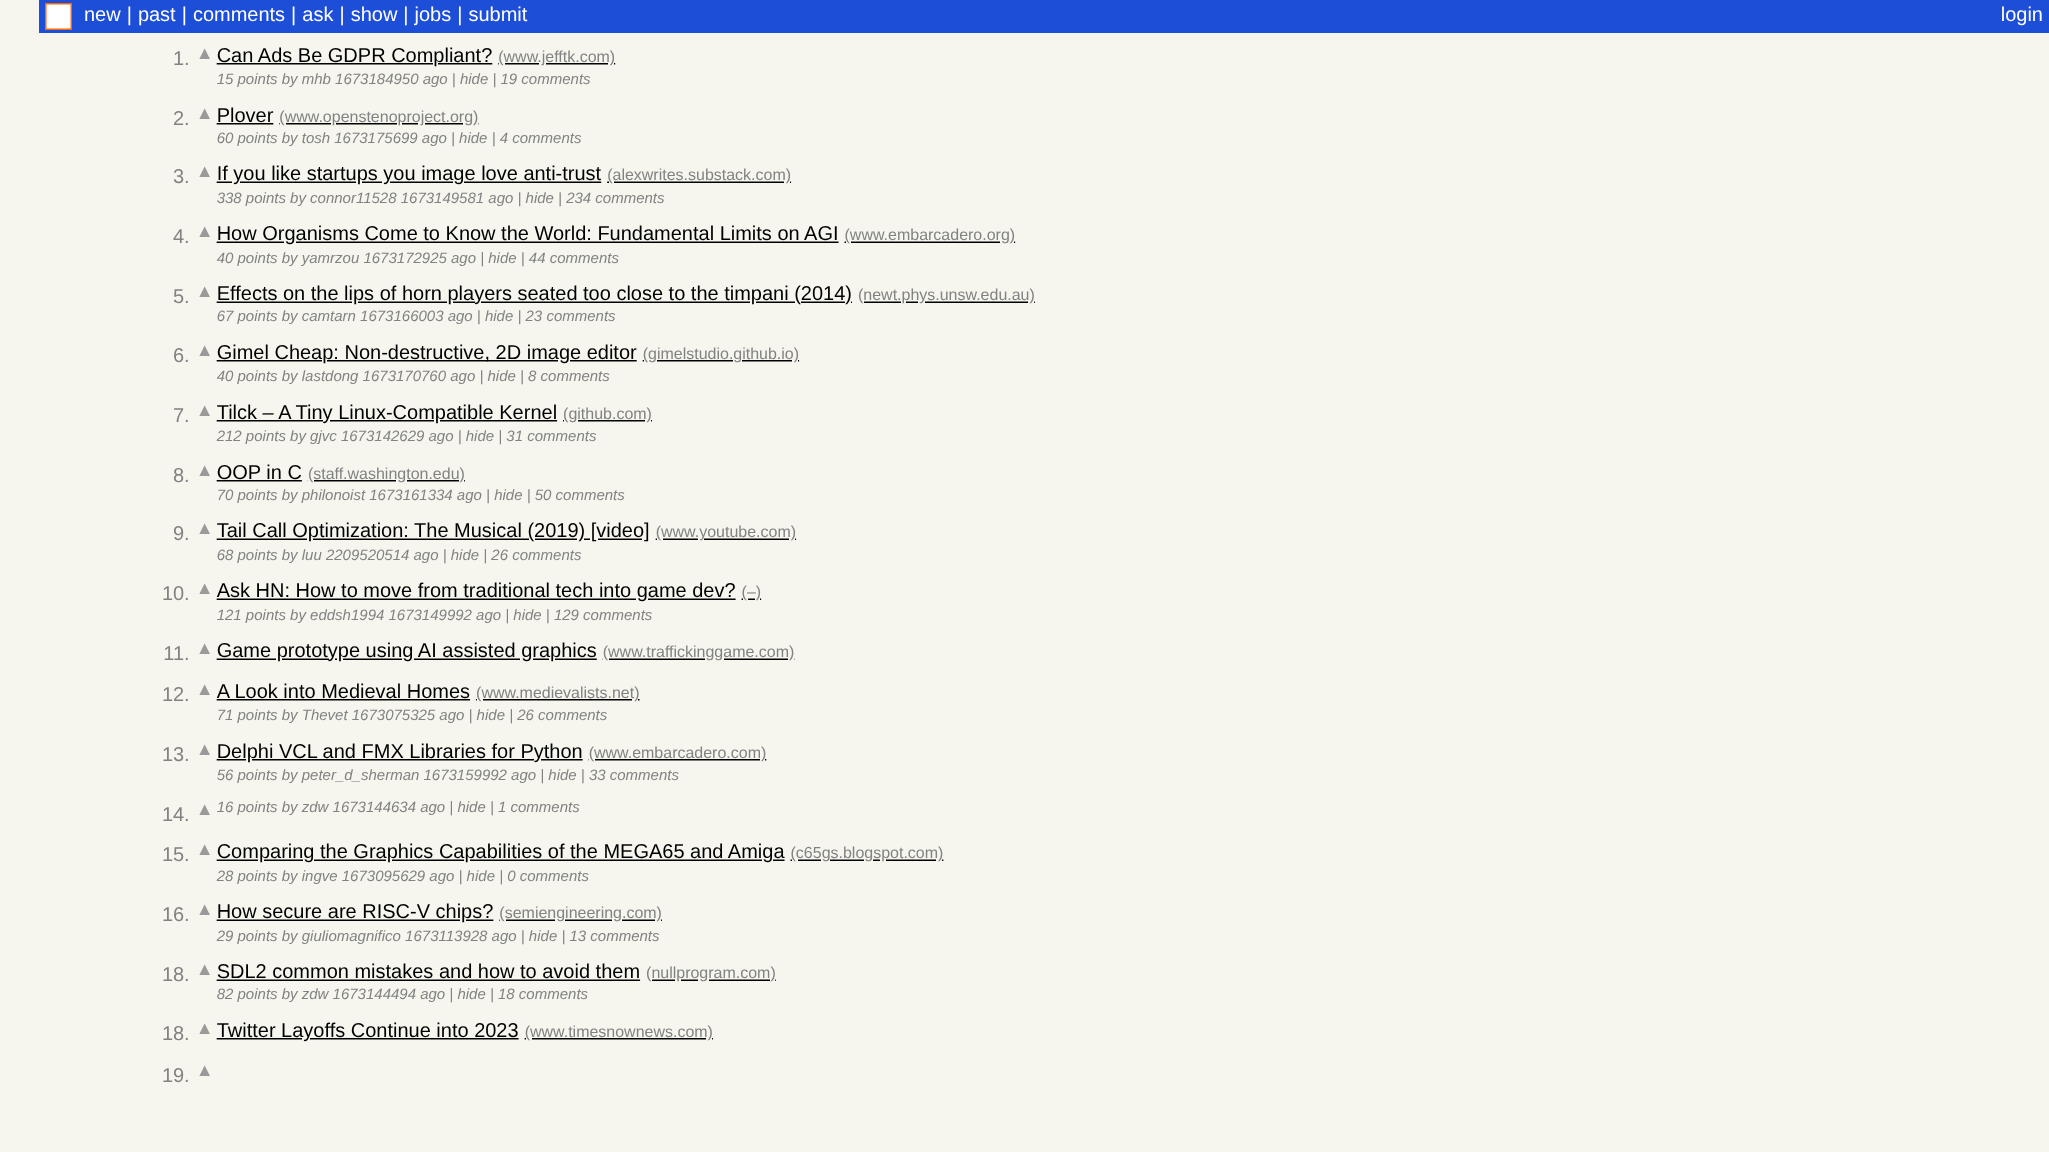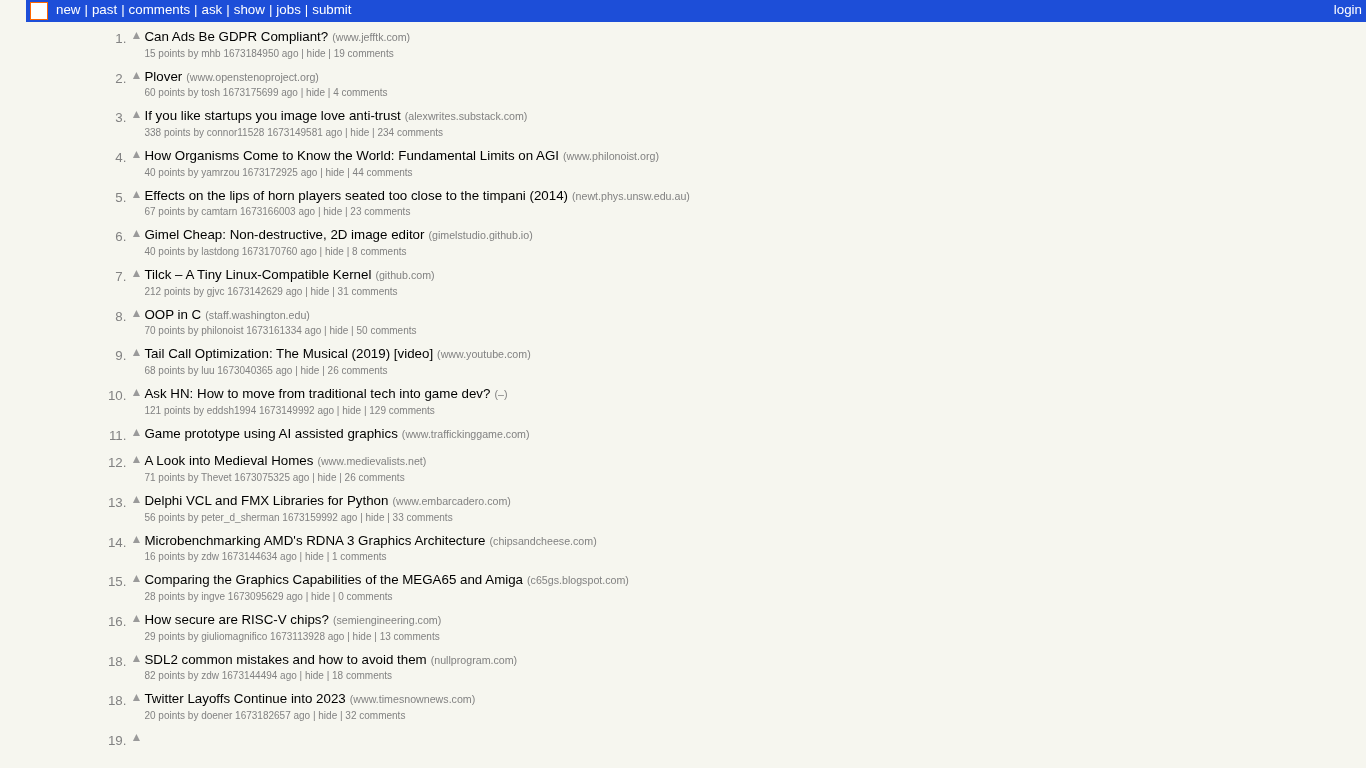--- a/index.html
+++ b/index.html
@@ -92,33 +92,35 @@
       color: #9a9a9a;
       font-size: 9pt;
       cursor: pointer;
       display: block;
     }
     .story-content {
       flex: 1;
     }
     .story-title {
       font-size: 10pt;
+      text-decoration: underline;
     }
     .story-title .title-link {
       color: #000;
     }
     .story-title .domain {
       color: #828282;
       font-size: 8pt;
       margin-left: 4px;
     }
     .story-meta {
       color: #828282;
       font-size: 7.5pt;
       margin-top: 0px;
+      font-style: italic;
     }
     .spacer {
       height: 5px;
     }
   </style>
 </head>
 <body>
 
 <div id="header">
   <span id="hn-logo"></span>
@@ -177,21 +179,21 @@
         <div class="story-meta">338 points by connor11528 1673149581 ago | hide | 234 comments</div>
       </div>
     </div>
     <div class="spacer"></div>
     <div class="story-row">
       <span class="story-rank">4.</span>
       <span class="story-vote">
         <span class="upvote">▲</span>
       </span>
       <div class="story-content">
-        <div class="story-title"><a class="title-link" href="#">How Organisms Come to Know the World: Fundamental Limits on AGI</a><span class="domain">(www.philonoist.org)</span></div>
+        <div class="story-title"><a class="title-link" href="#">How Organisms Come to Know the World: Fundamental Limits on AGI</a><span class="domain">(www.embarcadero.org)</span></div>
         <div class="story-meta">40 points by yamrzou 1673172925 ago | hide | 44 comments</div>
       </div>
     </div>
     <div class="spacer"></div>
     <div class="story-row">
       <span class="story-rank">5.</span>
       <span class="story-vote">
         <span class="upvote">▲</span>
       </span>
       <div class="story-content">
@@ -233,21 +235,21 @@
       </div>
     </div>
     <div class="spacer"></div>
     <div class="story-row">
       <span class="story-rank">9.</span>
       <span class="story-vote">
         <span class="upvote">▲</span>
       </span>
       <div class="story-content">
         <div class="story-title"><a class="title-link" href="#">Tail Call Optimization: The Musical (2019) [video]</a><span class="domain">(www.youtube.com)</span></div>
-        <div class="story-meta">68 points by luu 1673040365 ago | hide | 26 comments</div>
+        <div class="story-meta">68 points by luu 2209520514 ago | hide | 26 comments</div>
       </div>
     </div>
     <div class="spacer"></div>
     <div class="story-row">
       <span class="story-rank">10.</span>
       <span class="story-vote">
         <span class="upvote">▲</span>
       </span>
       <div class="story-content">
         <div class="story-title"><a class="title-link" href="#">Ask HN: How to move from traditional tech into game dev?</a><span class="domain">(–)</span></div>
@@ -286,21 +288,20 @@
         <div class="story-meta">56 points by peter_d_sherman 1673159992 ago | hide | 33 comments</div>
       </div>
     </div>
     <div class="spacer"></div>
     <div class="story-row">
       <span class="story-rank">14.</span>
       <span class="story-vote">
         <span class="upvote">▲</span>
       </span>
       <div class="story-content">
-        <div class="story-title"><a class="title-link" href="#">Microbenchmarking AMD's RDNA 3 Graphics Architecture</a><span class="domain">(chipsandcheese.com)</span></div>
         <div class="story-meta">16 points by zdw 1673144634 ago | hide | 1 comments</div>
       </div>
     </div>
     <div class="spacer"></div>
     <div class="story-row">
       <span class="story-rank">15.</span>
       <span class="story-vote">
         <span class="upvote">▲</span>
       </span>
       <div class="story-content">
@@ -331,21 +332,20 @@
       </div>
     </div>
     <div class="spacer"></div>
     <div class="story-row">
       <span class="story-rank">18.</span>
       <span class="story-vote">
         <span class="upvote">▲</span>
       </span>
       <div class="story-content">
         <div class="story-title"><a class="title-link" href="#">Twitter Layoffs Continue into 2023</a><span class="domain">(www.timesnownews.com)</span></div>
-        <div class="story-meta">20 points by doener 1673182657 ago | hide | 32 comments</div>
       </div>
     </div>
     <div class="spacer"></div>
     <div class="story-row">
       <span class="story-rank">19.</span>
       <span class="story-vote">
         <span class="upvote">▲</span>
       </span>
     </div>
     <div class="spacer"></div>

